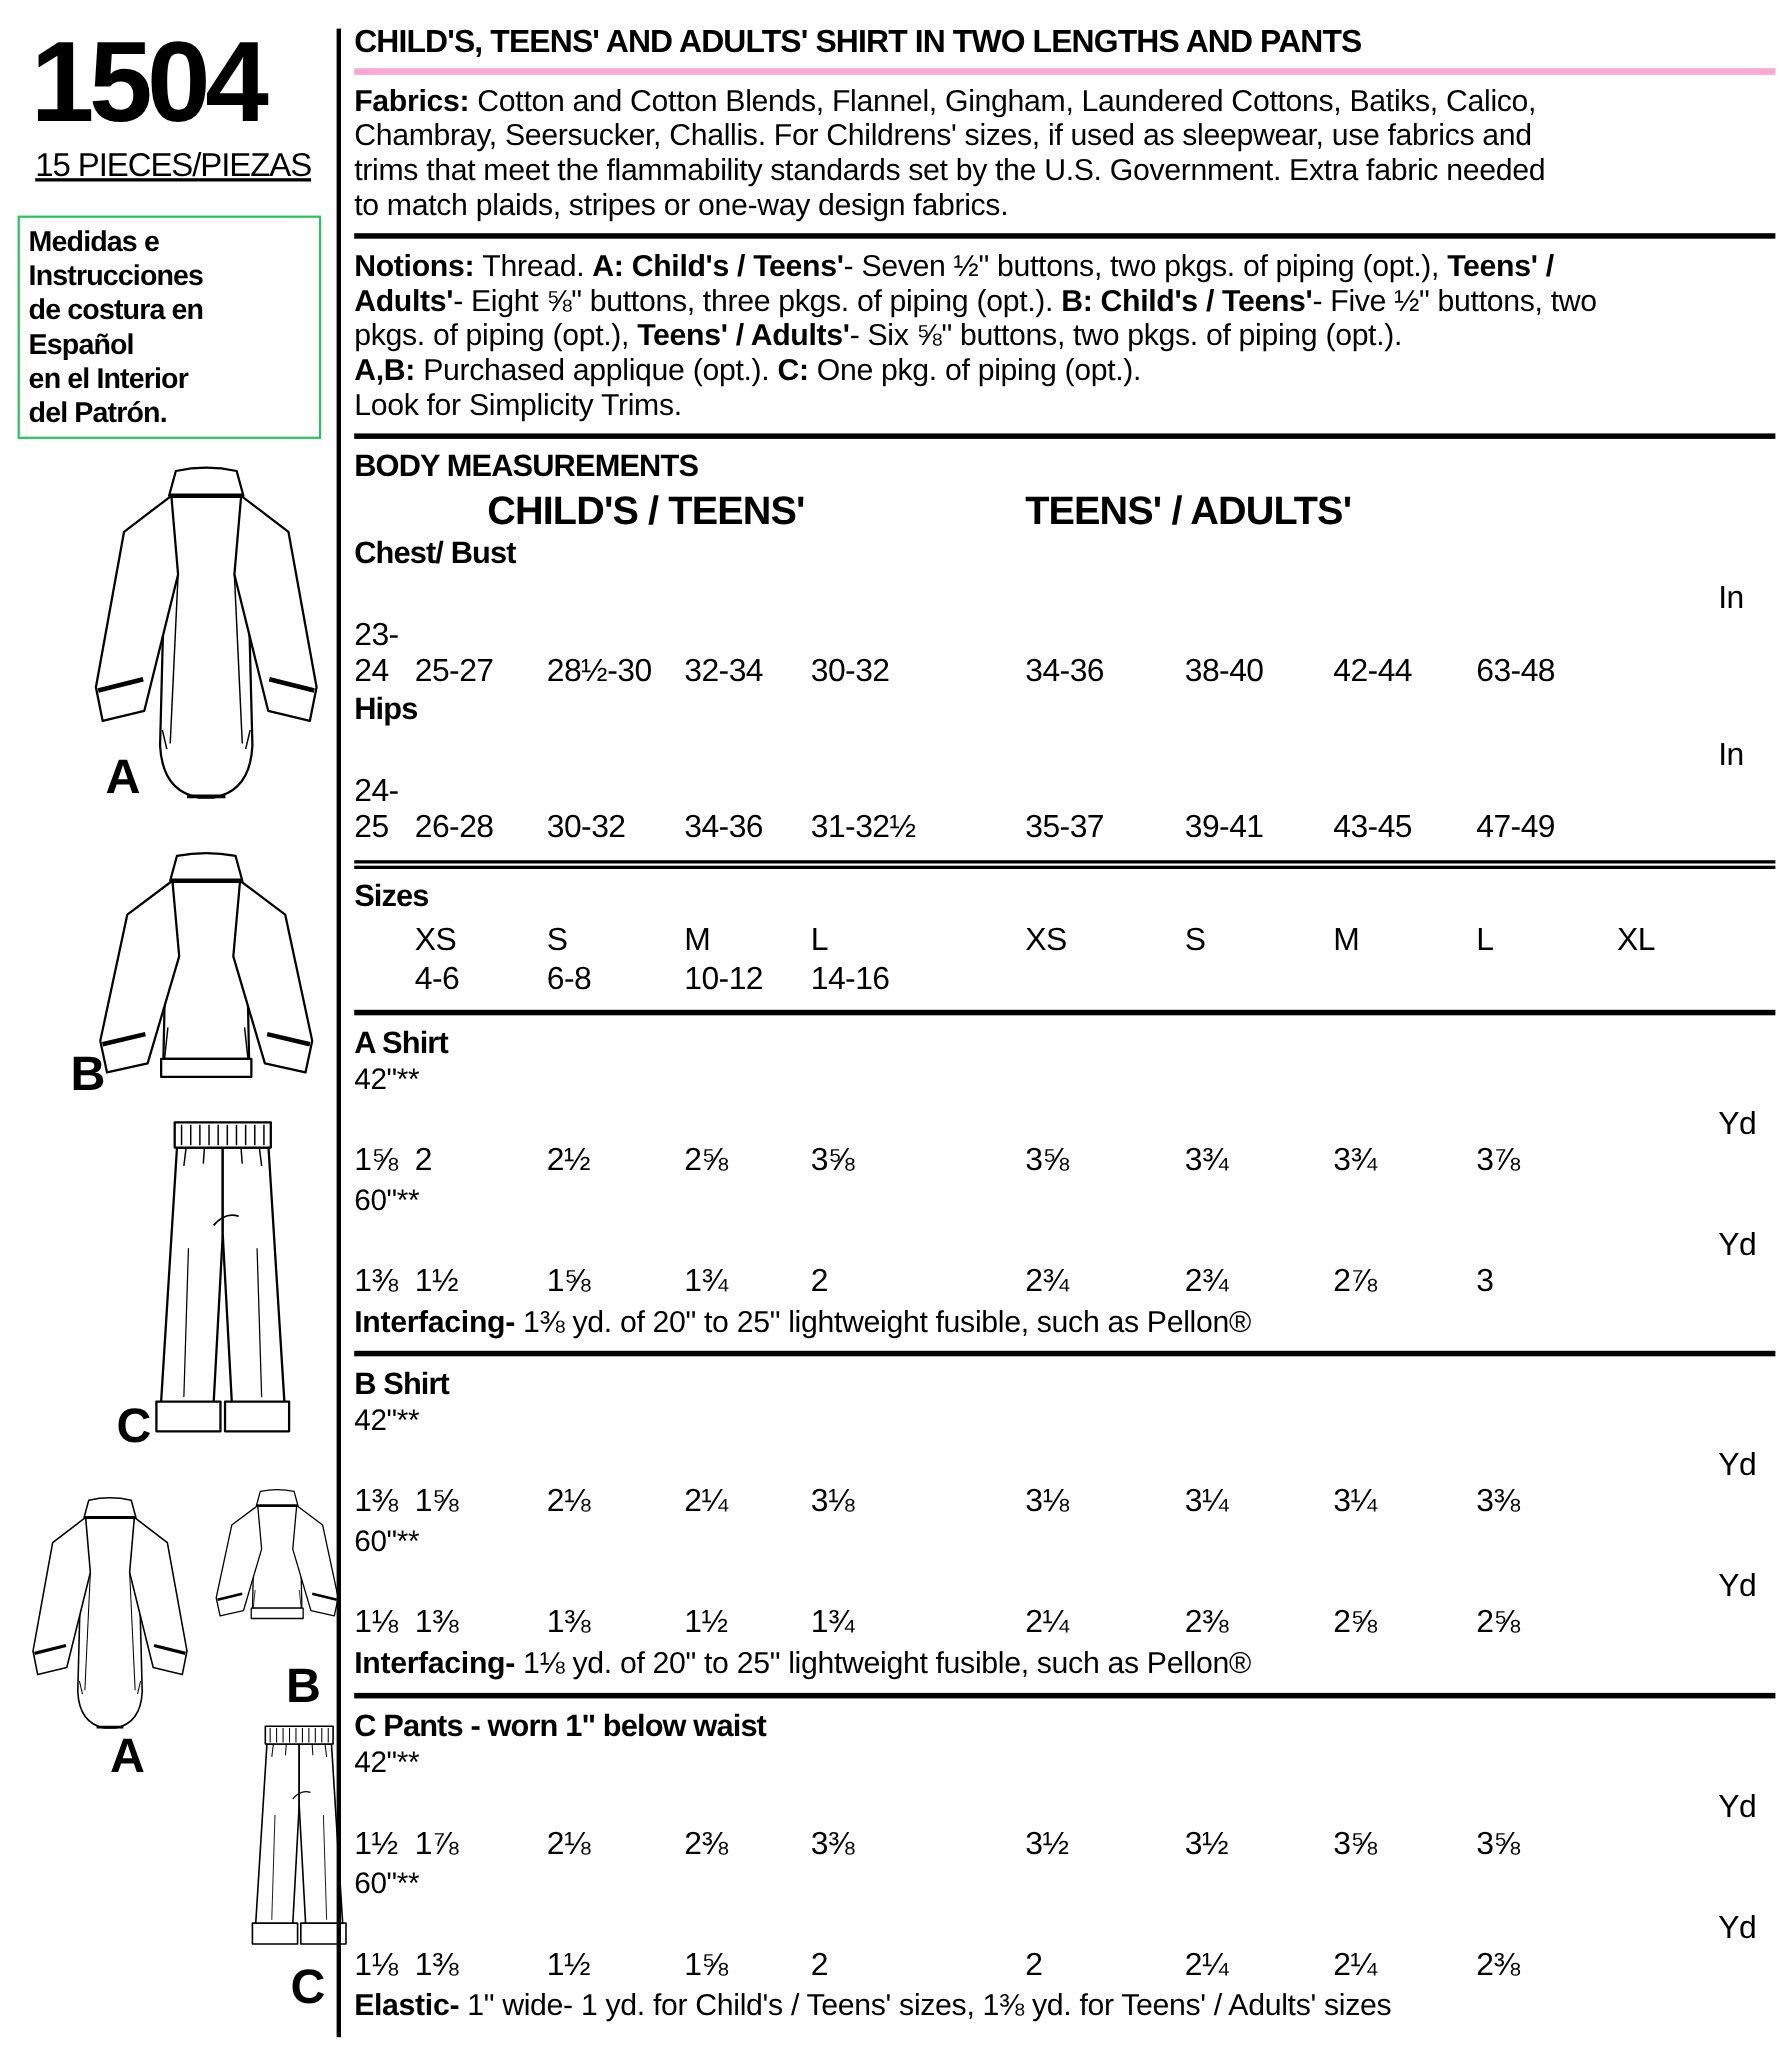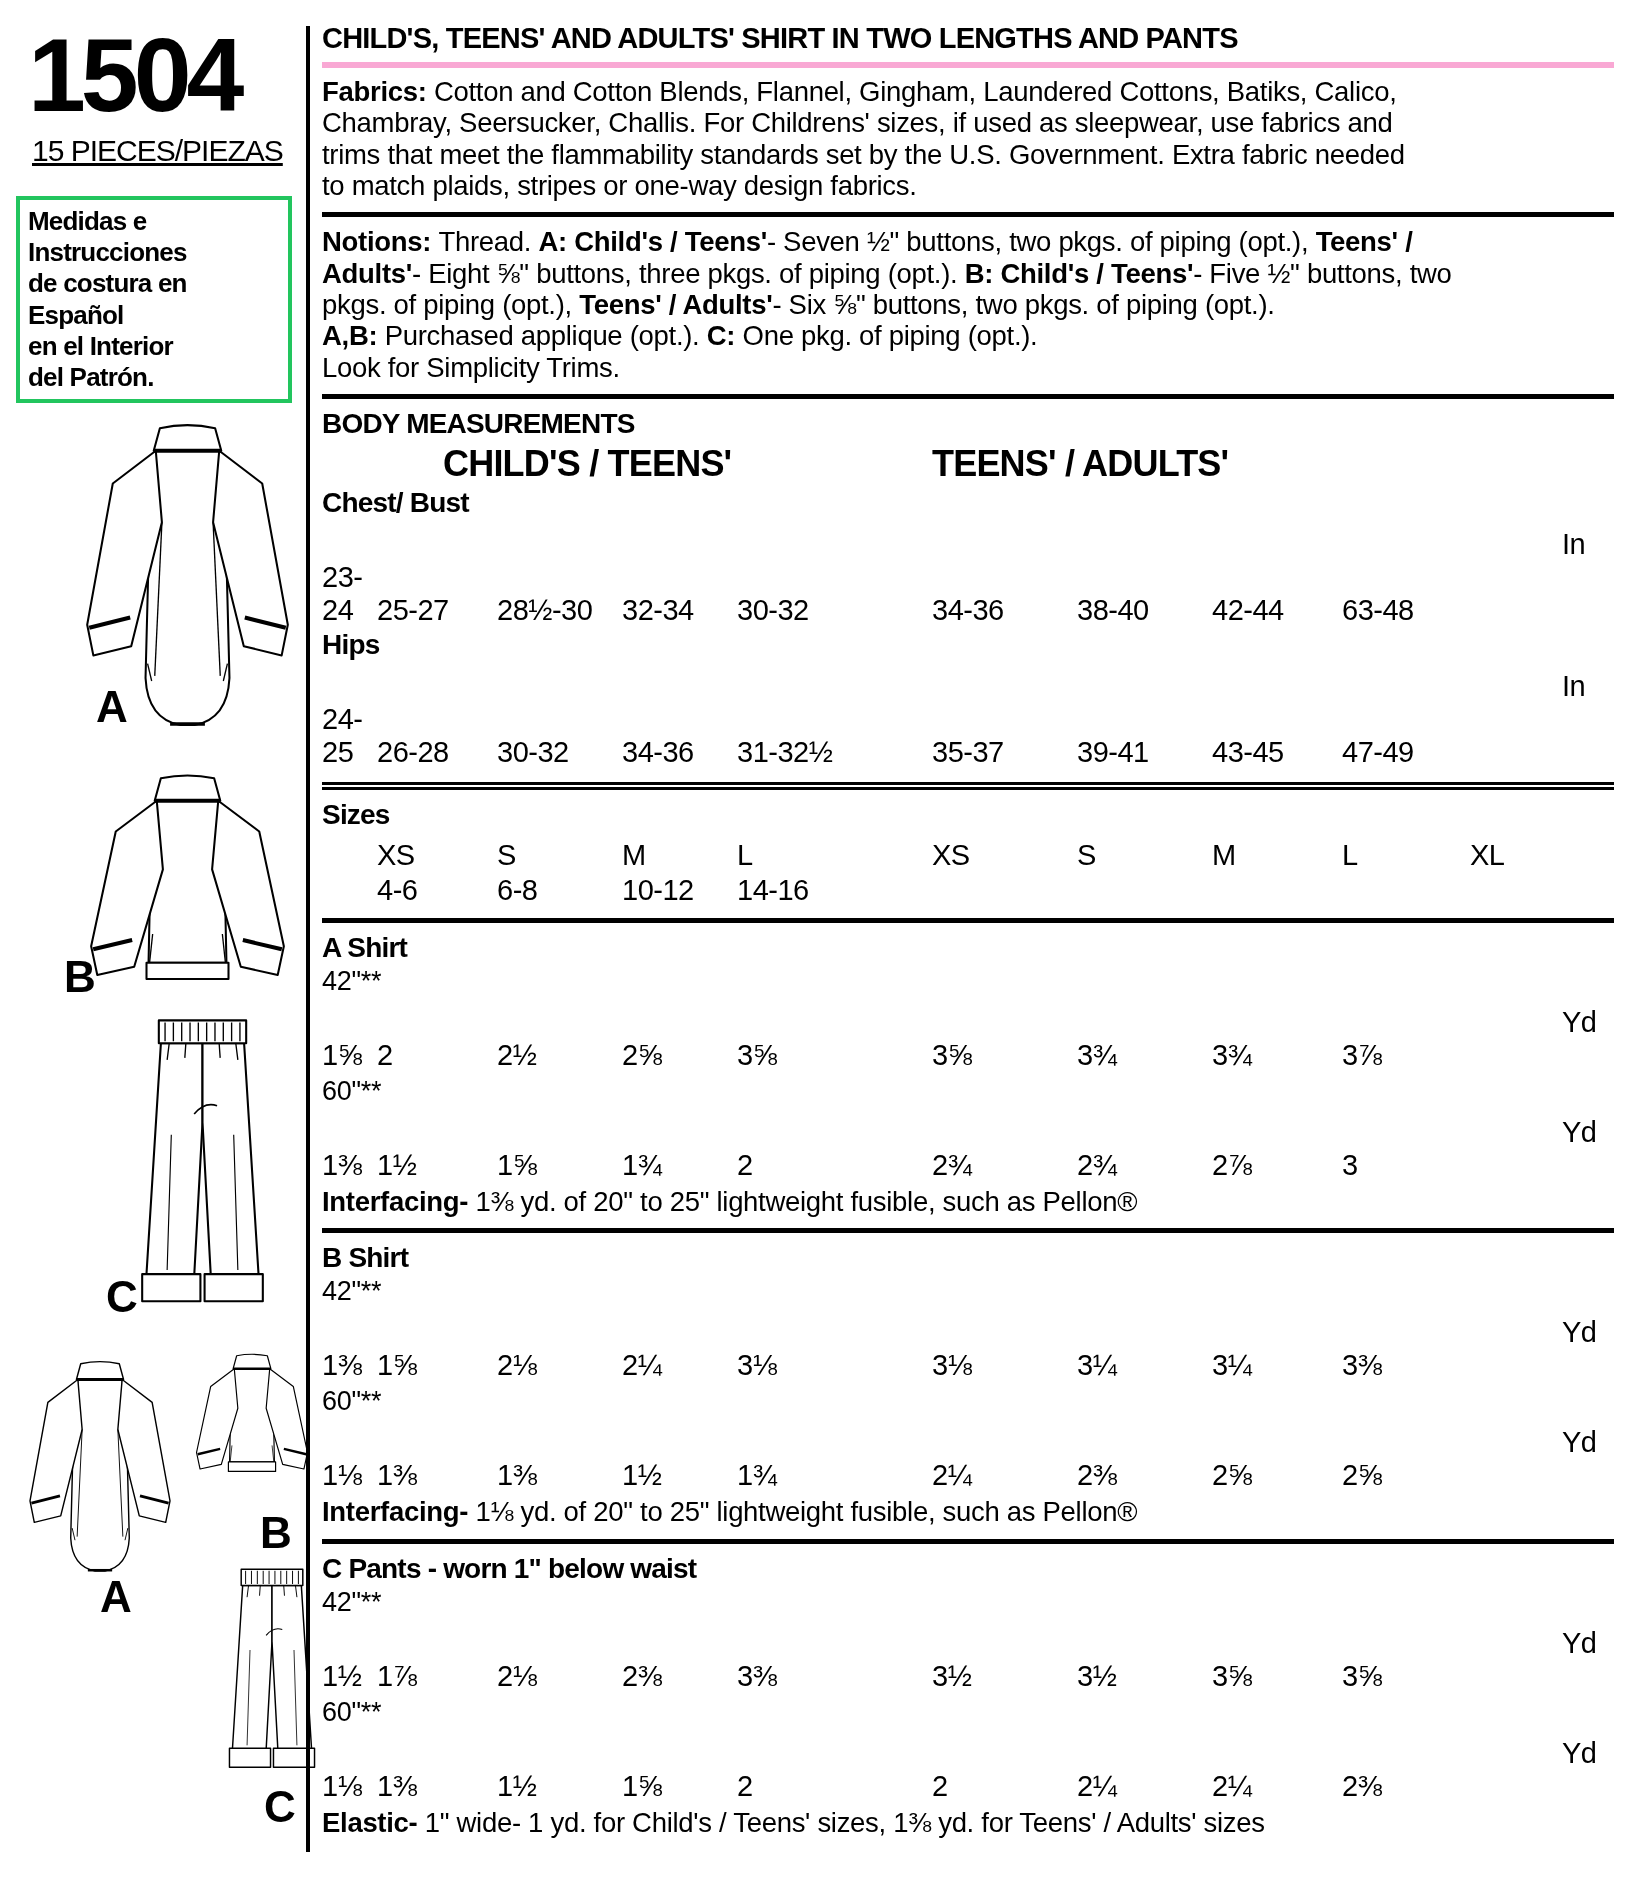--- a/index.html
+++ b/index.html
@@ -8,21 +8,21 @@
     position:relative; width:1626px; height:1878px; overflow:hidden;
     background:#fff; color:#000;
     font-family:"Liberation Sans", sans-serif; letter-spacing:-0.3px;
   }
   
   .left { position:absolute; left:0; top:0; width:277px; height:100%; }
   .pattern-number { position:absolute; left:28px; top:16px; font-size:104px; font-weight:bold; letter-spacing:-5px; }
   .pieces { position:absolute; left:32px; top:134px; font-size:30px; letter-spacing:-1px; white-space:nowrap;text-decoration:underline; }
   .spanish-box {
     position:absolute; left:16px; top:196px; width:276px;
-    border:4px solid #22c55e; padding:6px 8px;
+    border:2px solid #22c55e; padding:6px 8px;
     font-size:26px; font-weight:bold; line-height:1.2; white-space:pre-line; letter-spacing:-0.8px;
   }
   .divider { position:absolute; left:306px; top:26px; width:4px; height:1826px; background:#000; }
   .fig { position:absolute; }
   .fig svg { display:block; width:100%; height:100%; }
   .fig-label { position:absolute; font-size:44px; font-weight:bold; }
   
   .right { position:absolute; left:322px; top:22px; width:1292px; }
   .title {
     font-size:29px; font-weight:bold; letter-spacing:-0.8px;

